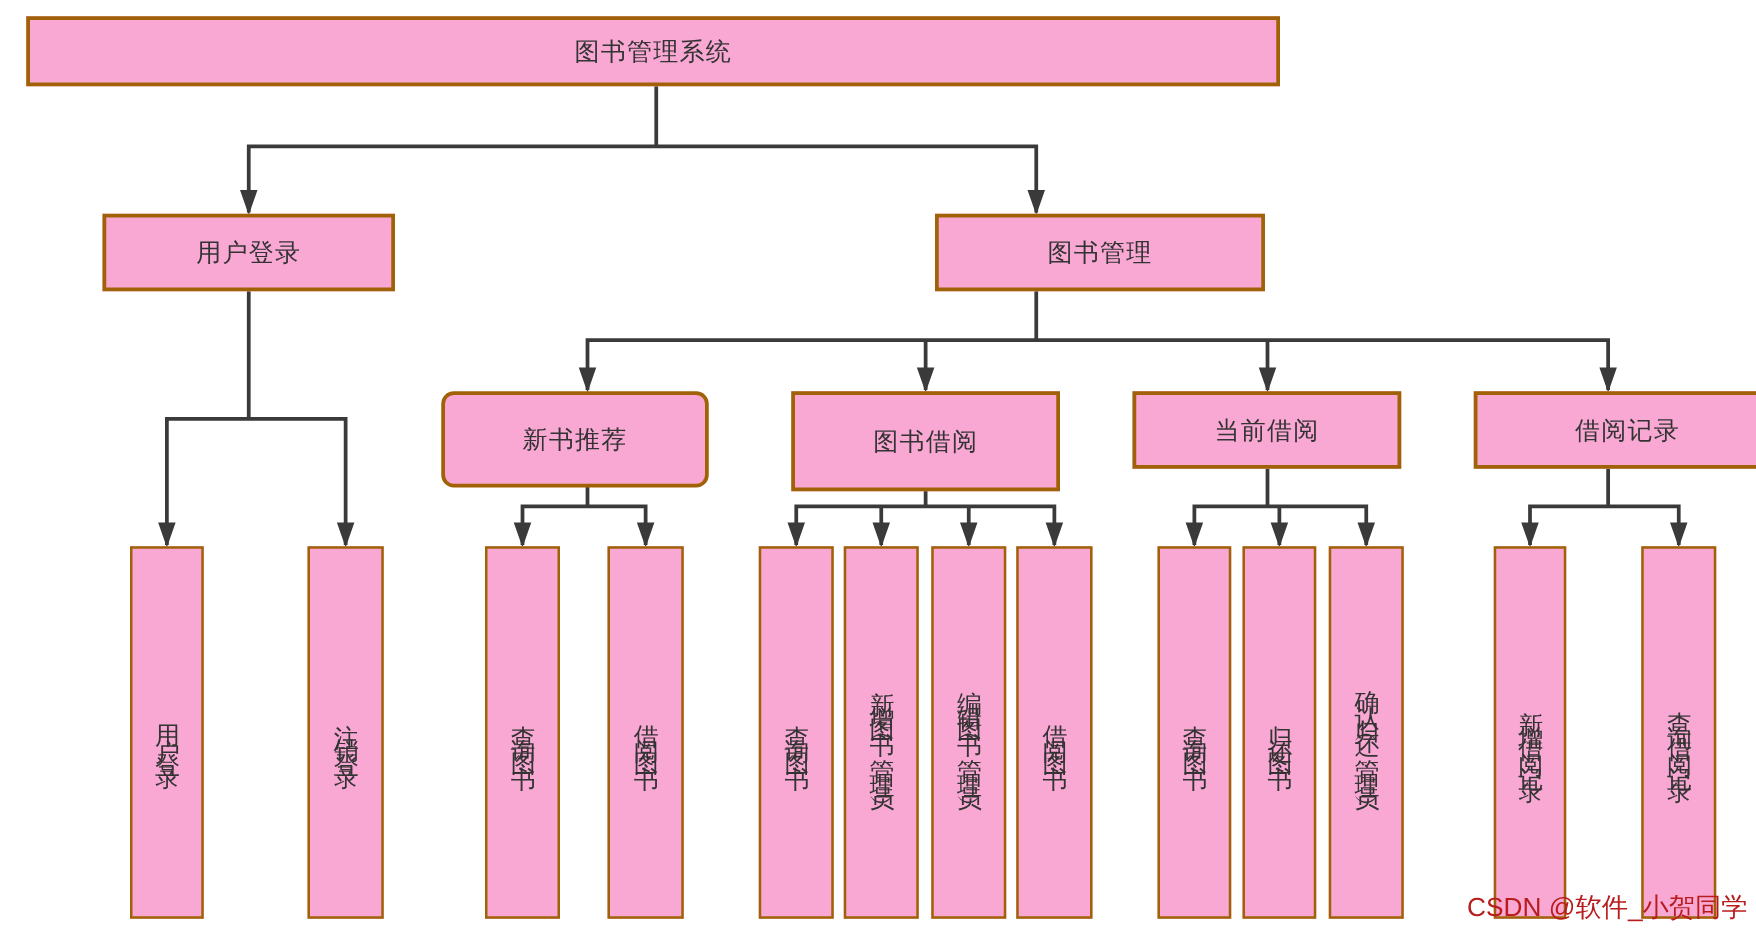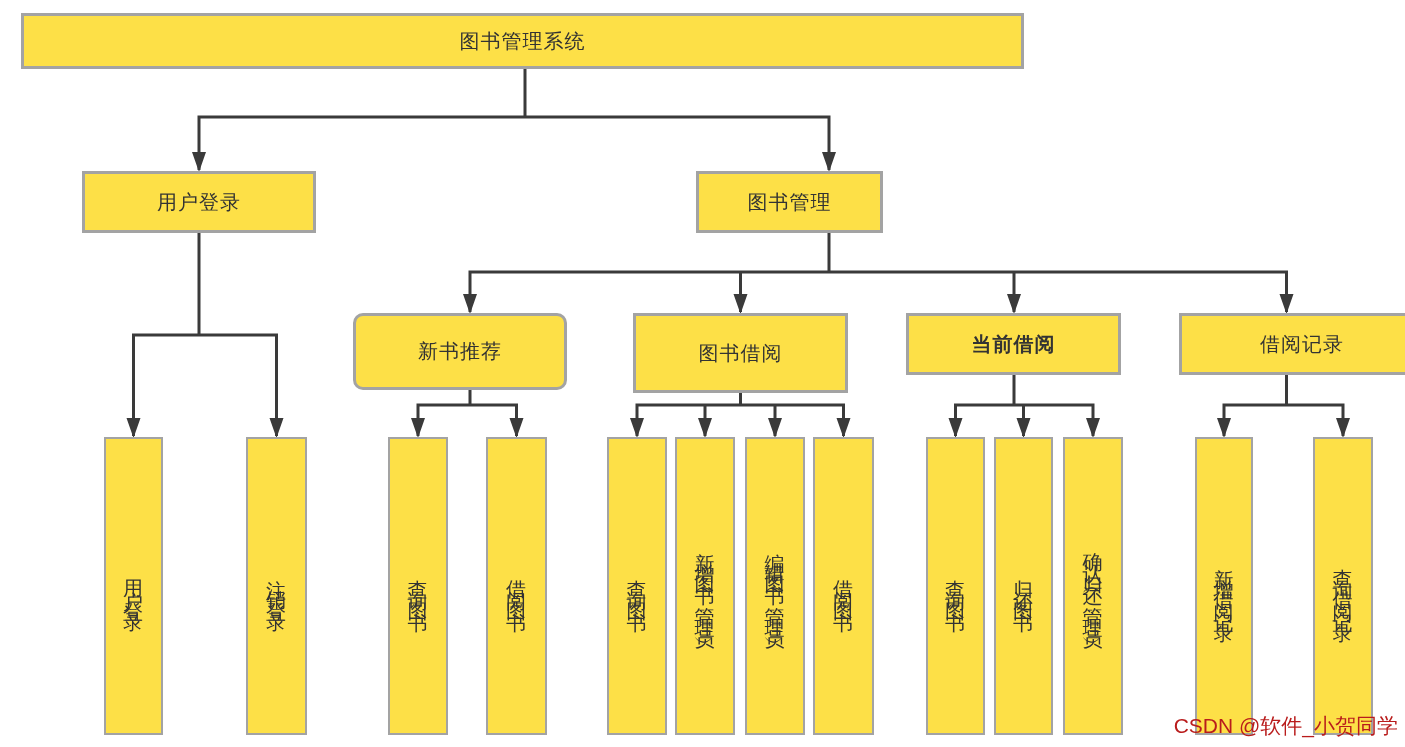--- a/index.html
+++ b/index.html
@@ -14,22 +14,22 @@
     overflow: hidden;
   }
   svg.wires {
     position: absolute; left: 0; top: 0;
     width: 1405px; height: 747px;
     pointer-events: none;
   }
   .box {
     position: absolute;
     box-sizing: border-box;
-    background: #fde047;
-    border: 3px solid #a3a3a3;
+    background: #f9a8d4;
+    border: 3px solid #a16207;
     display: flex;
     align-items: center;
     justify-content: center;
     color: #333333;
     font-size: 20px;
     letter-spacing: 1px;
   }
   .box.leaf {
     border-width: 2.5px;
   }
@@ -80,31 +80,31 @@
       M1336,418 h14 L1343,438 z"></path>
   </svg>
 
   <div class="box" style="left:21px; top:13px; width:1003px; height:56px;">
     <span>图书管理系统</span>
   </div>
 
   <div class="box" style="left:82px; top:171px; width:234px; height:62px;">
     <span>用户登录</span>
   </div>
-  <div class="box" style="left:696px; top:171px; width:187px; height:62px;">
+  <div class="box" style="left:748px; top:171px; width:264px; height:62px;">
     <span>图书管理</span>
   </div>
 
   <div class="box" style="left:353px; top:313px; width:214px; height:77px;border-radius:10px;">
     <span>新书推荐</span>
   </div>
   <div class="box" style="left:633px; top:313px; width:215px; height:80px;">
     <span>图书借阅</span>
   </div>
-  <div class="box" style="left:906px; top:313px; width:215px; height:62px;font-weight:bold;">
+  <div class="box" style="left:906px; top:313px; width:215px; height:62px;">
     <span>当前借阅</span>
   </div>
   <div class="box" style="left:1179px; top:313px; width:246px; height:62px;">
     <span>借阅记录</span>
   </div>
 
   <div class="box leaf" style="left:104px; top:437px; width:59px; height:298px;">
     <span class="vtext">用户登录</span>
   </div>
   <div class="box leaf" style="left:246px; top:437px; width:61px; height:298px;">

